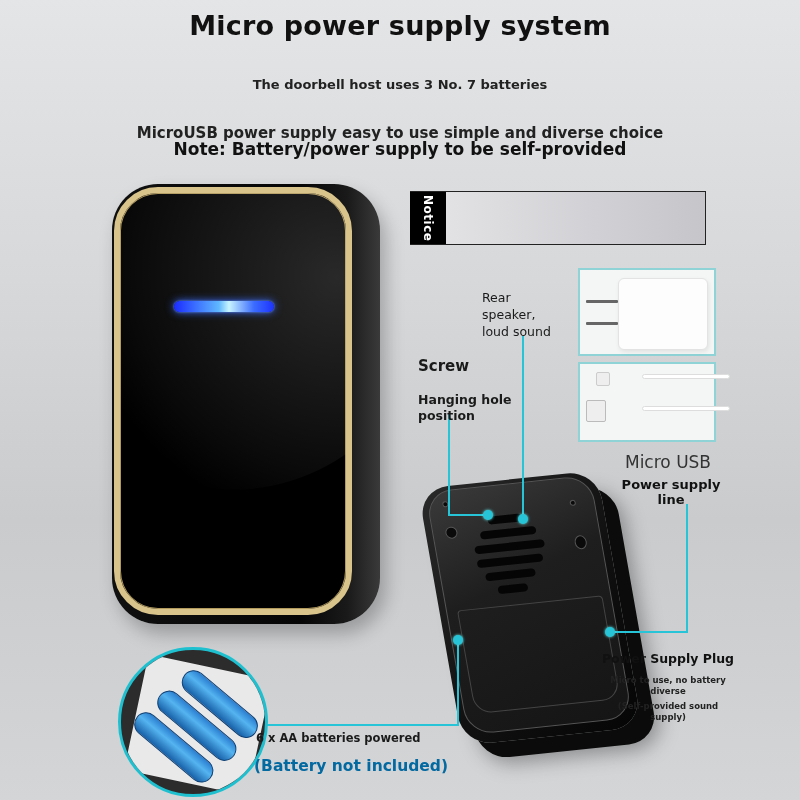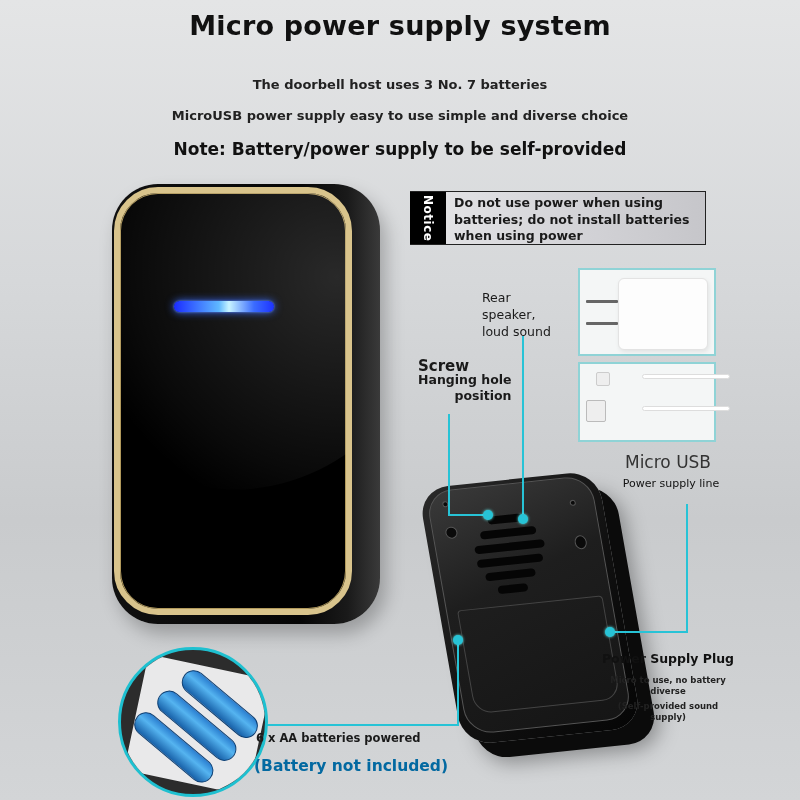--- a/index.html
+++ b/index.html
@@ -9,21 +9,21 @@
     font-family: "DejaVu Sans", sans-serif;
     background: linear-gradient(180deg, #e4e5e6 0%, #d6d8da 35%, #c9cbcd 65%, #d3d5d7 100%);
     color: #111;
   }
   .abs { position: absolute; }
   .title {
     left: 0; width: 800px; top: 10px; text-align: center;
     font-size: 27px; font-weight: bold; letter-spacing: 0.2px; color: #111;
   }
   .sub1 { left: 0; width: 800px; top: 77px; text-align: center; font-size: 13px; font-weight: bold; color: #222; }
-  .sub2 { left: 0; width: 800px; top: 108px; text-align: center; font-size: 13px; font-weight: bold; color: #222; }
+  .sub2 { left: 0; width: 800px; top: 124px; text-align: center; font-size: 15px; font-weight: bold; color: #222; }
   .note { left: 0; width: 800px; top: 139px; text-align: center; font-size: 17px; font-weight: bold; color: #111; }
 
   
   .notice {
     left: 410px; top: 191px; width: 296px; height: 54px;
     border: 1px solid #222; border-left: none;
     background: linear-gradient(90deg, #e6e6e8, #d2d2d6 60%, #c6c6ca);
     display: flex;
   }
   .notice-tag {
@@ -73,23 +73,23 @@
     position: absolute; left: 38px; top: 8px; width: 90px; height: 72px;
     background: #fdfdfd; border-radius: 6px; border: 1px solid #e3e3e3;
     box-shadow: 1px 2px 4px rgba(0,0,0,0.08);
   }
   .prong { position: absolute; left: 6px; width: 32px; height: 3px; background: #666; border-radius: 1px; }
   .cable { position: absolute; height: 5px; background: #fff; border: 1px solid #ddd; border-radius: 3px; }
   .usb-plug { position: absolute; width: 16px; height: 18px; border: 1px solid #bbb; background: #eee; border-radius: 2px; }
 
   .label-rear { left: 482px; top: 289px; font-size: 12.5px; font-weight: normal; line-height: 17px; color: #1a1a1a; }
   .label-screw { left: 418px; top: 357px; font-size: 15px; font-weight: bold; color: #1a1a1a; }
-  .label-hang { left: 418px; top: 372px; font-size: 12.5px; font-weight: bold; line-height: 16px; color: #1a1a1a; text-align: right; }
+  .label-hang { left: 418px; top: 392px; font-size: 12.5px; font-weight: bold; line-height: 16px; color: #1a1a1a; }
   .label-micro { left: 610px; top: 452px; width: 116px; text-align: center; font-size: 17px; color: #333; }
-  .label-line { left: 606px; top: 477px; width: 130px; text-align: center; font-size: 11px; font-weight: normal; color: #111; }
+  .label-line { left: 606px; top: 477px; width: 130px; text-align: center; font-size: 13px; font-weight: bold; color: #111; }
   .label-plug { left: 598px; top: 651px; width: 140px; text-align: center; font-size: 12.5px; font-weight: bold; color: #111; }
   .label-ready { left: 598px; top: 675px; width: 140px; text-align: center; font-size: 8.5px; font-weight: bold; line-height: 11px; color: #222; }
   .label-self { left: 598px; top: 701px; width: 140px; text-align: center; font-size: 8.5px; font-weight: bold; line-height: 11px; color: #222; }
   .label-aa { left: 256px; top: 731px; font-size: 11.5px; font-weight: bold; color: #1a1a1a; }
   .label-notincl { left: 254px; top: 757px; font-size: 15.5px; font-weight: bold; color: #0369a1; }
 
   
   .rear-body {
     left: 440px; top: 478px; width: 180px; height: 260px;
     border-radius: 30px;
@@ -123,25 +123,20 @@
 </head>
 <body>
 
 <div class="abs title">Micro power supply system</div>
 <div class="abs sub1">The doorbell host uses 3 No. 7 batteries</div>
 <div class="abs sub2">MicroUSB power supply easy to use simple and diverse choice</div>
 <div class="abs note">Note: Battery/power supply to be self-provided</div>
 
 <div class="abs notice">
   <div class="notice-tag">Notice</div>
-  <div class="notice-text">
-    <div>Do not use power when using</div>
-    <div>batteries; do not install batteries</div>
-    <div>when using power</div>
-  </div>
 </div>
 
 <div class="abs front-body"></div>
 <div class="abs front-rim">
   <div class="front-gloss"></div>
 </div>
 <div class="abs led"></div>
 
 <div class="abs acc-box acc1">
   <div class="prong" style="top:30px;"></div>

